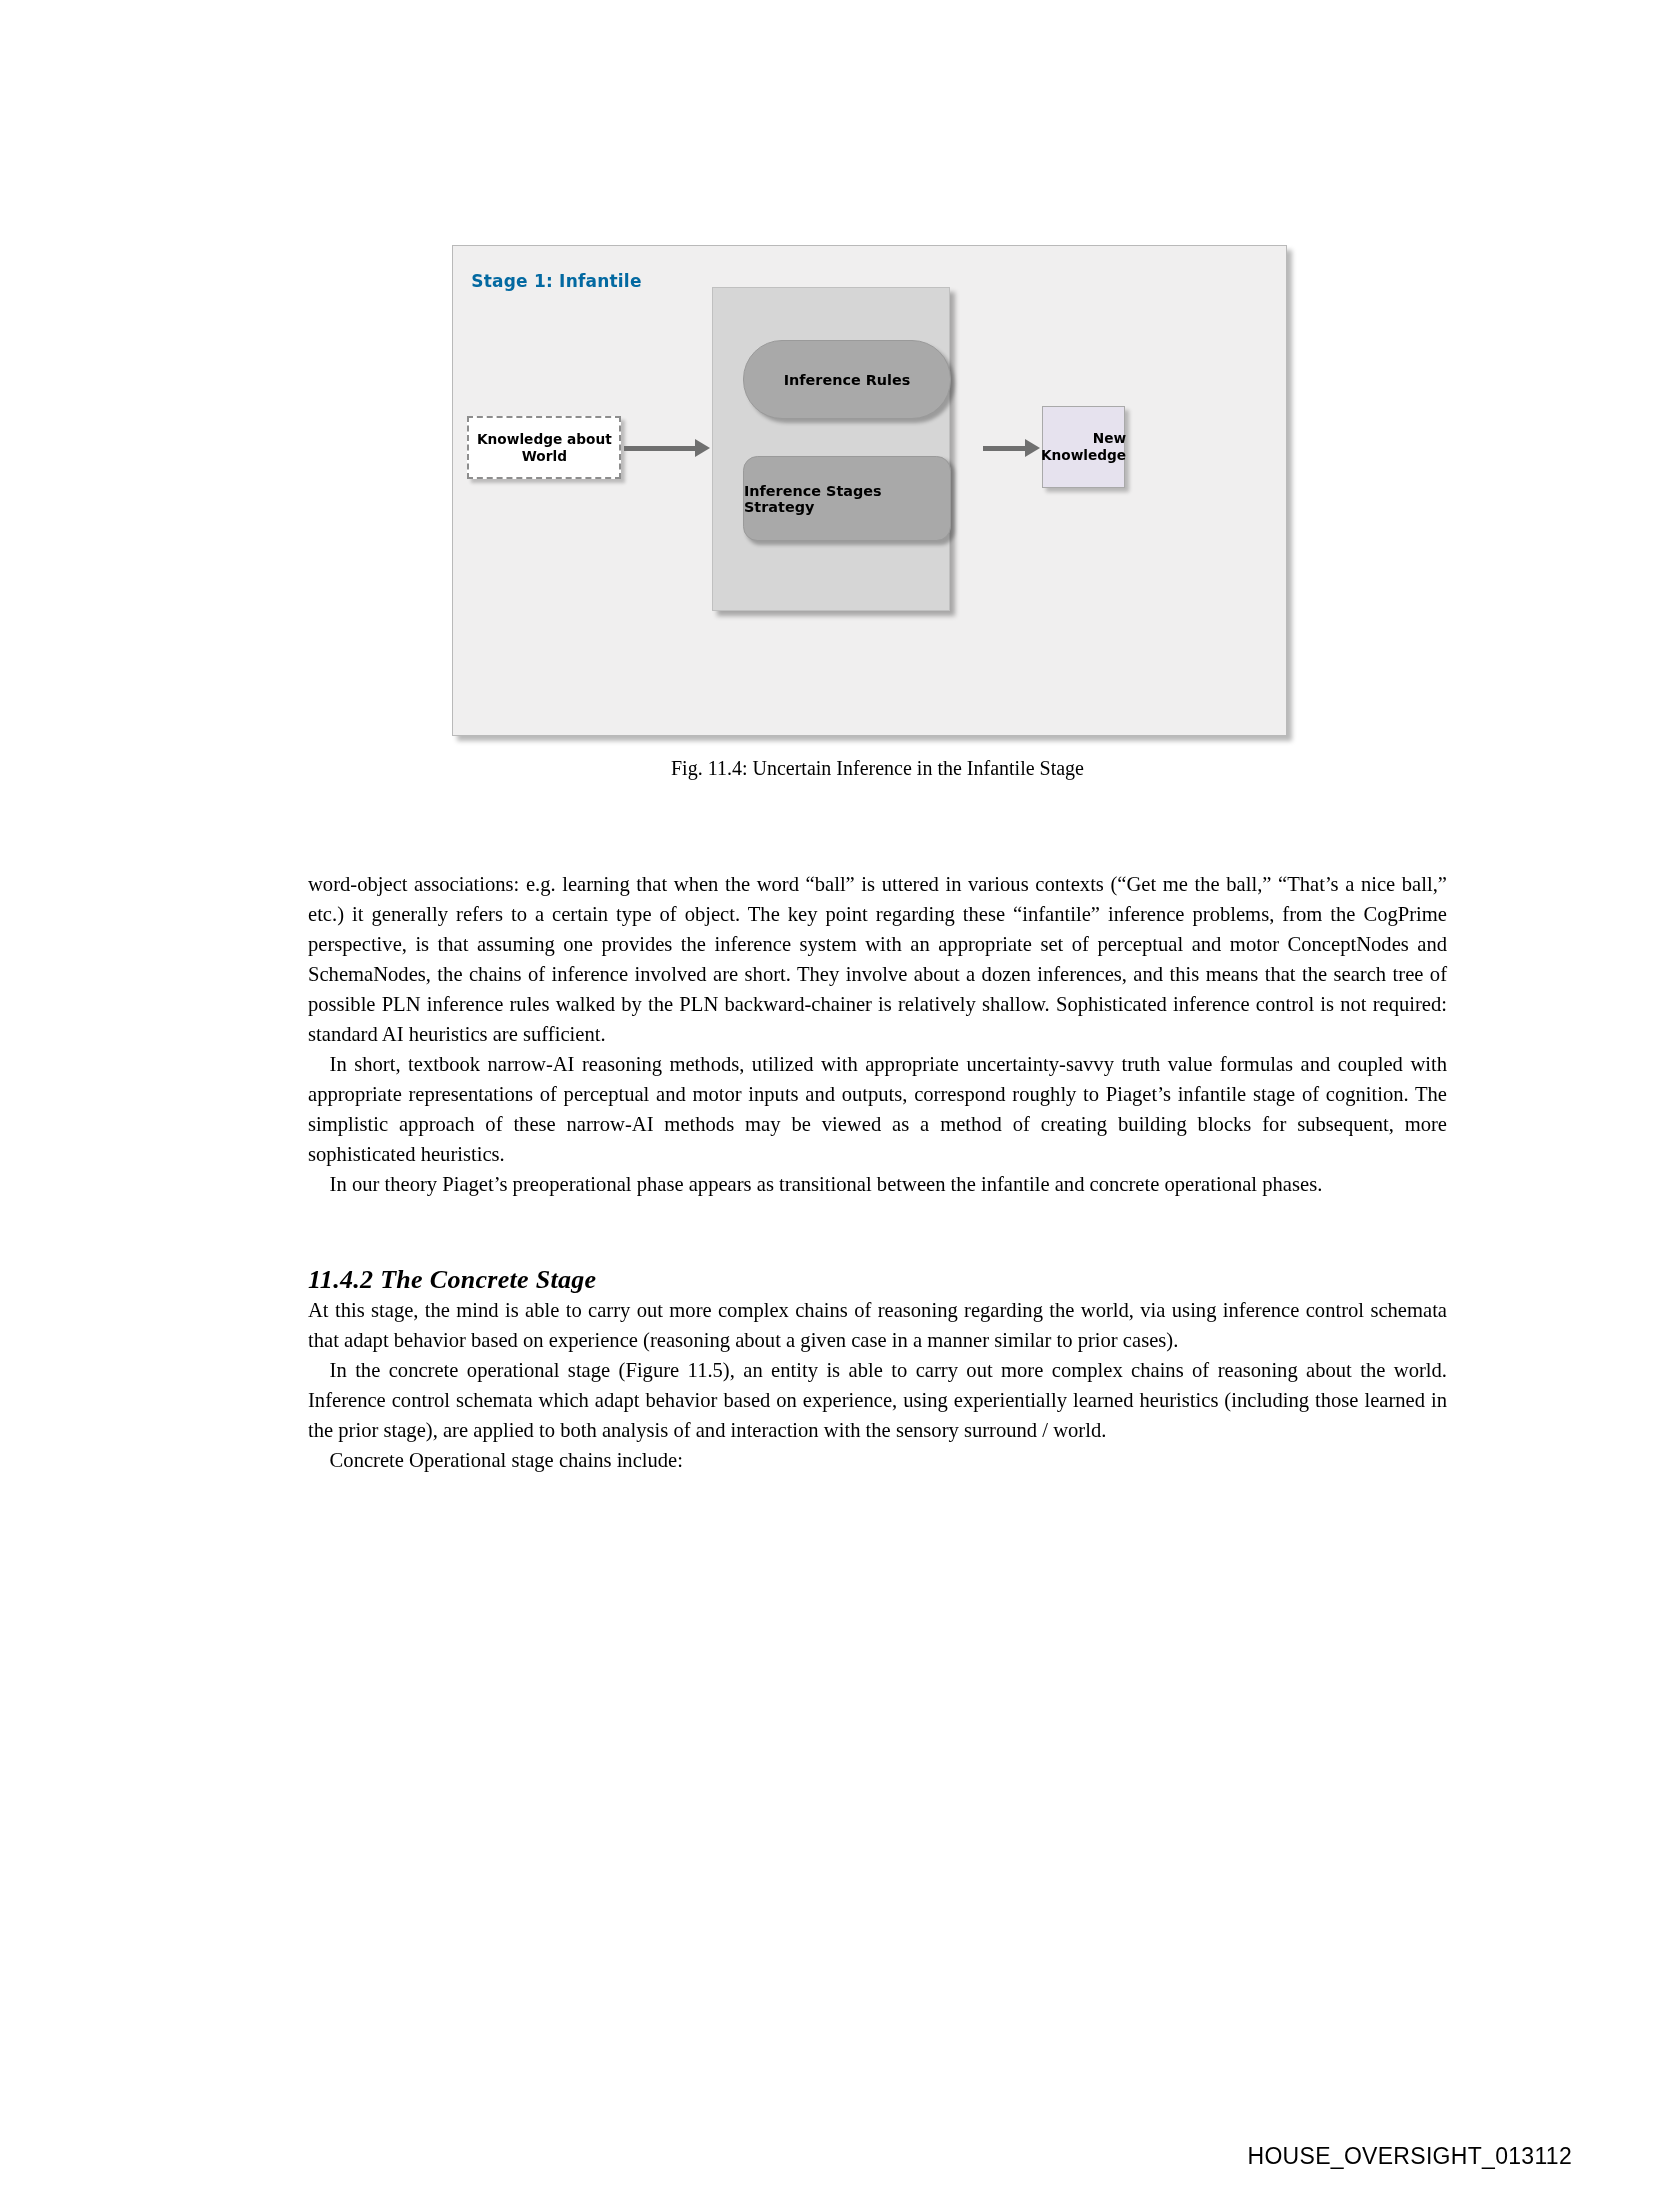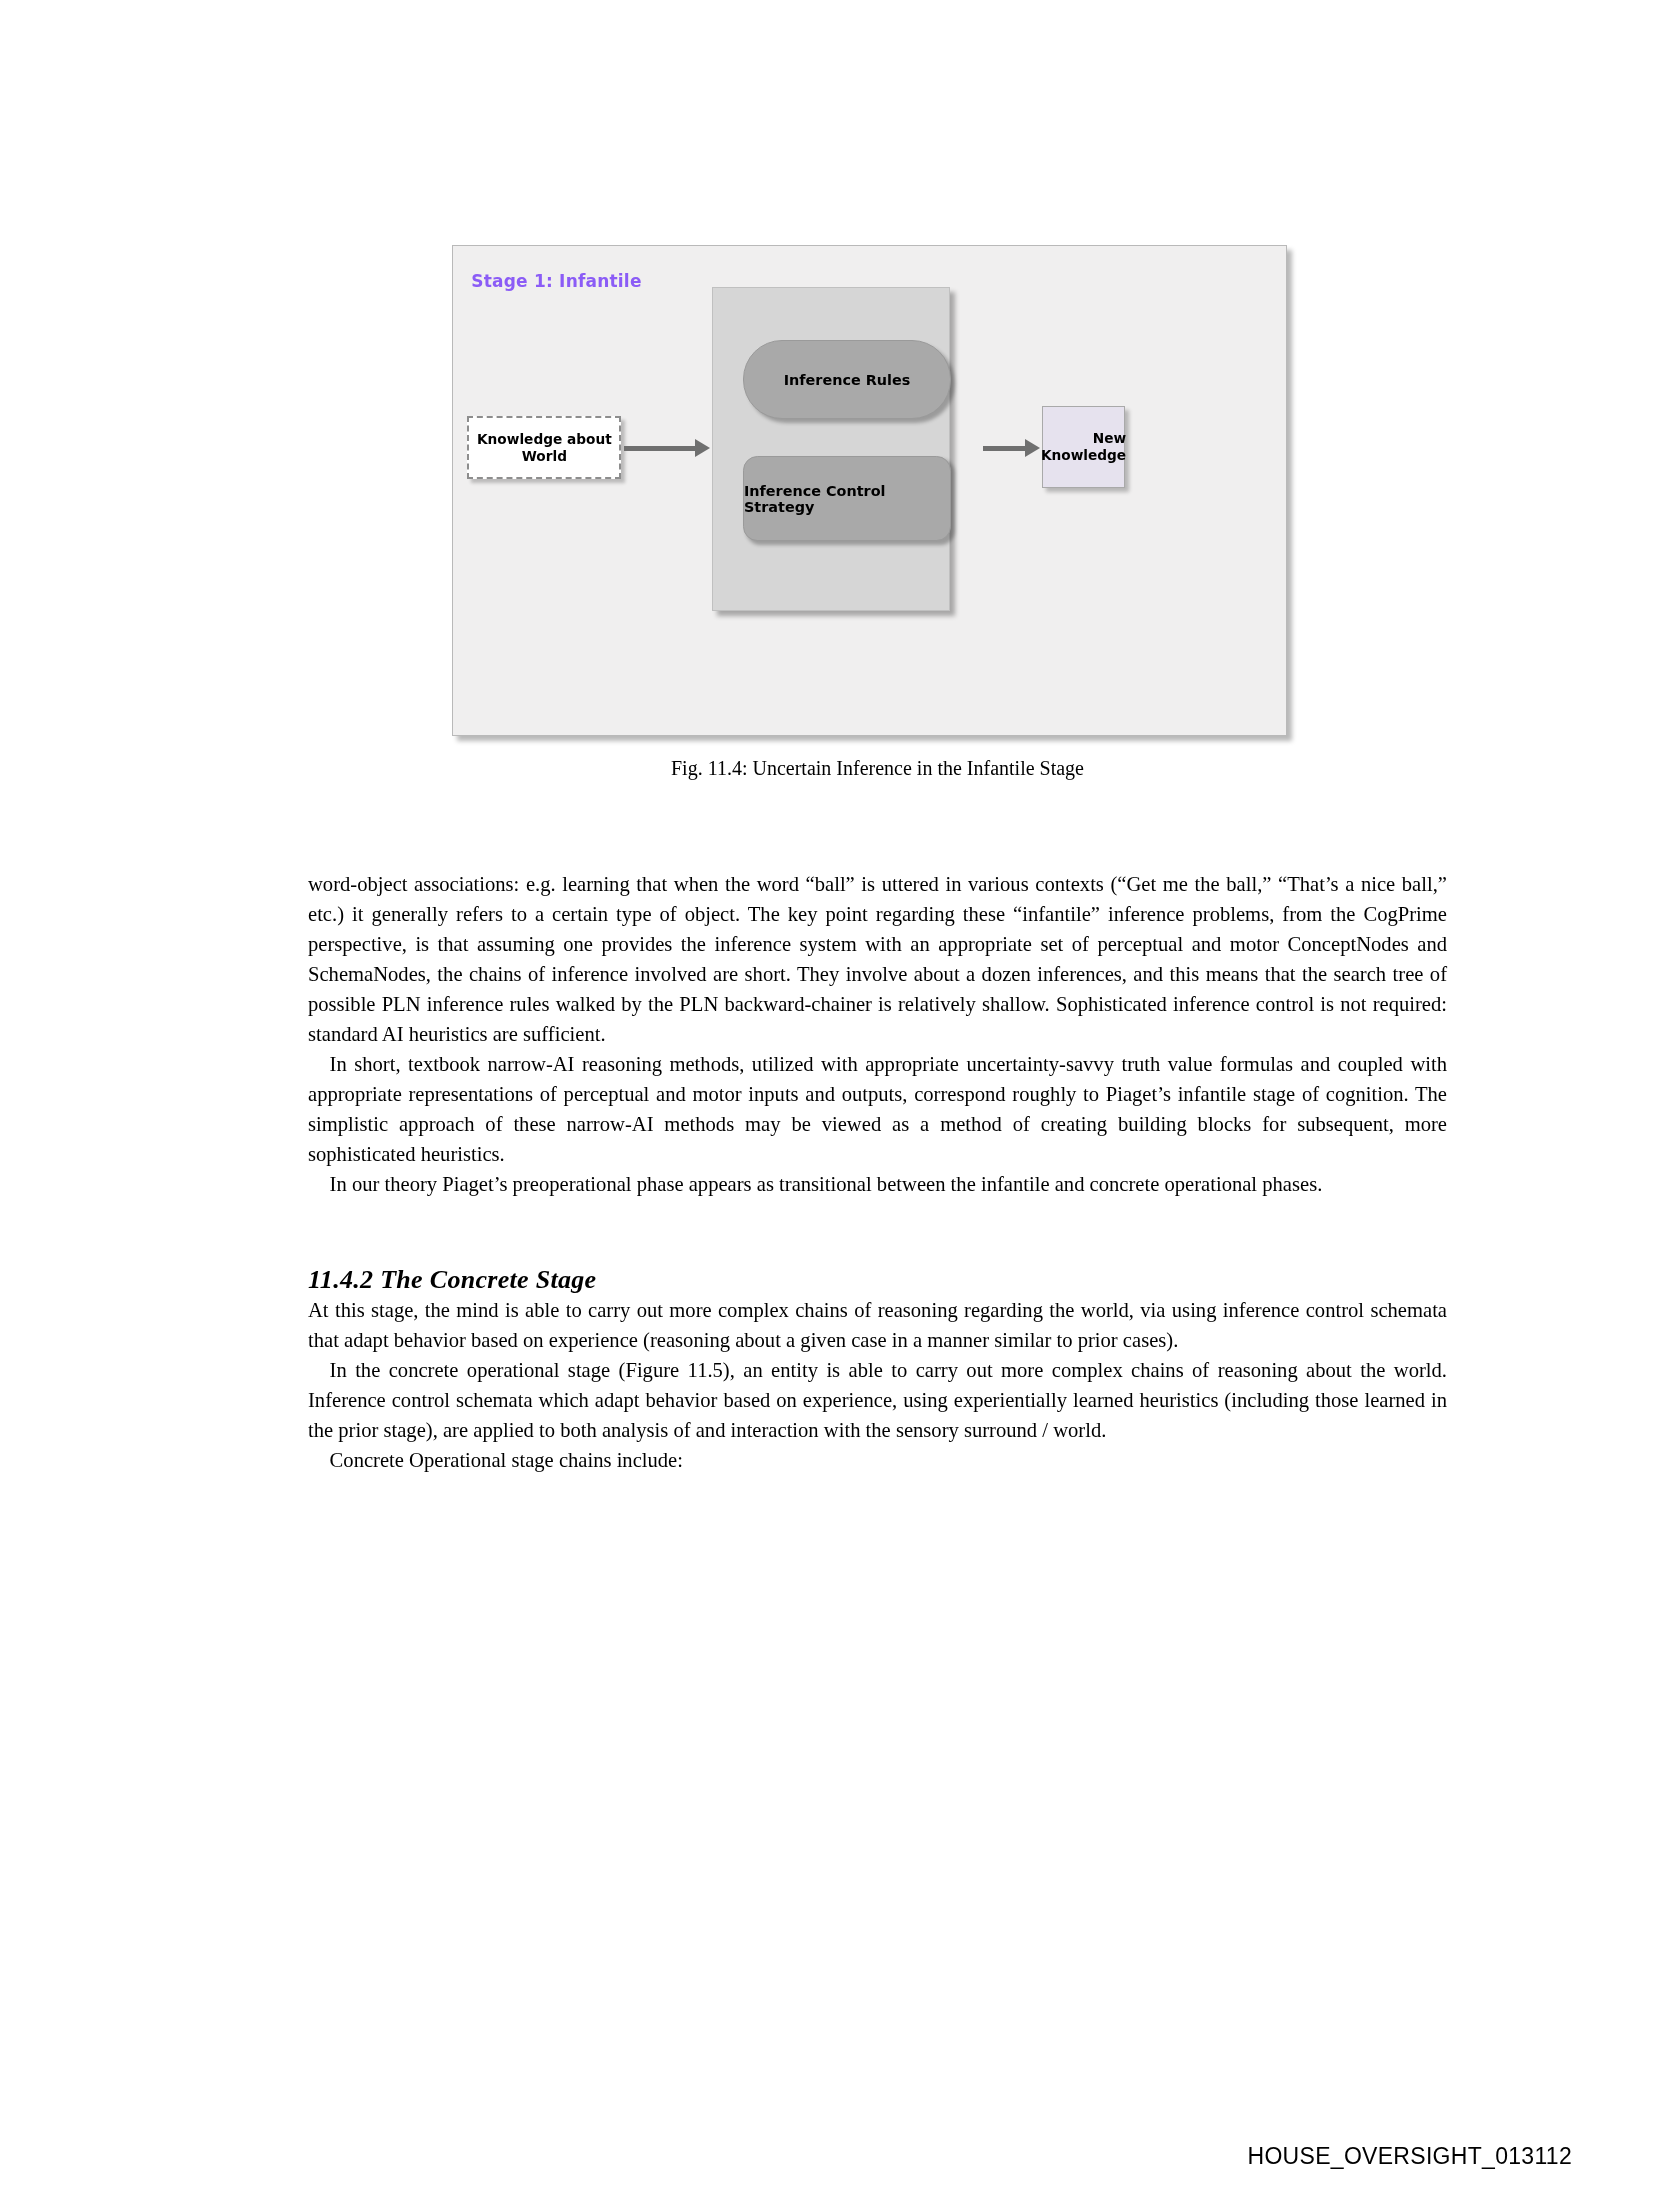--- a/index.html
+++ b/index.html
@@ -55,21 +55,21 @@
     box-shadow: 4.6px 4.6px 4.6px rgba(0,0,0,0.28);
     box-sizing: border-box;
   }
   .stage-label {
     position: absolute;
     left: 18.3px;
     top: 25px;
     font-family: "DejaVu Sans", "Liberation Sans", sans-serif;
     font-weight: bold;
     font-size: 17px;
-    color: #8b5cf6;
+    color: #0369a1;
     letter-spacing: 0.2px;
   }
 
   
   .node-input {
     position: absolute;
     left: 14.4px;
     top: 170px;
     width: 154px;
     height: 63px;
@@ -243,21 +243,21 @@
     <div class="figure-frame">
 
       <div class="stage-label">Stage 1: Infantile</div>
 
       <div class="node-input">Knowledge about World</div>
 
       <div class="arrow arrow-in"></div>
 
       <div class="node-container">
         <div class="node-rule">Inference Rules</div>
-        <div class="node-control">Inference Control Strategy</div>
+        <div class="node-control">Inference Stages Strategy</div>
       </div>
 
       <div class="arrow arrow-out"></div>
 
       <div class="node-output">New Knowledge</div>
 
     </div>
 
     <div class="figcaption">Fig. 11.4: Uncertain Inference in the Infantile Stage</div>
 

